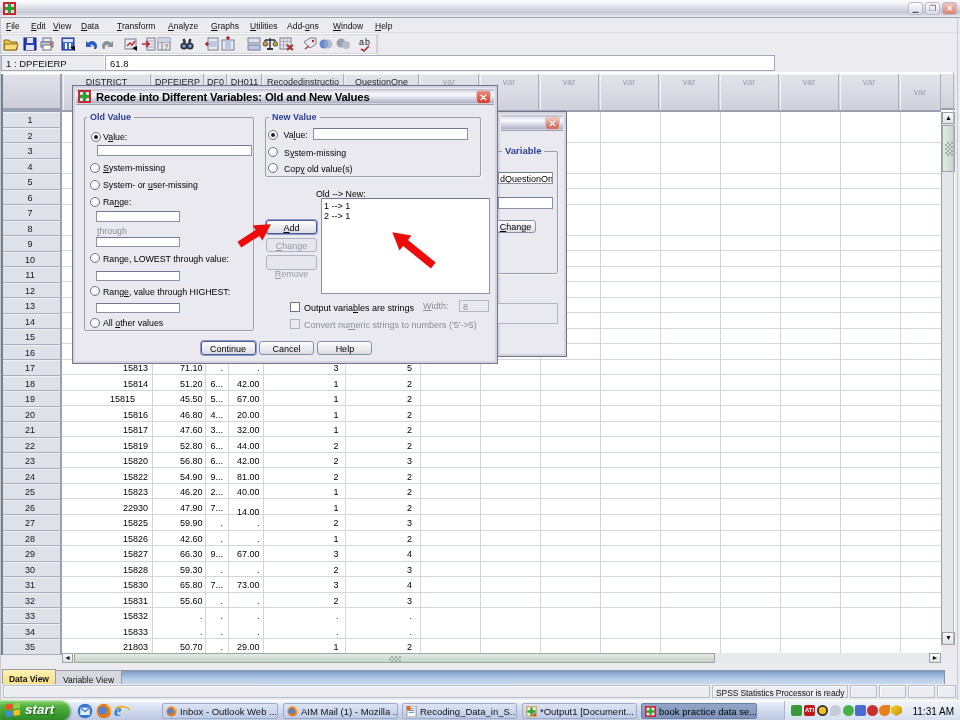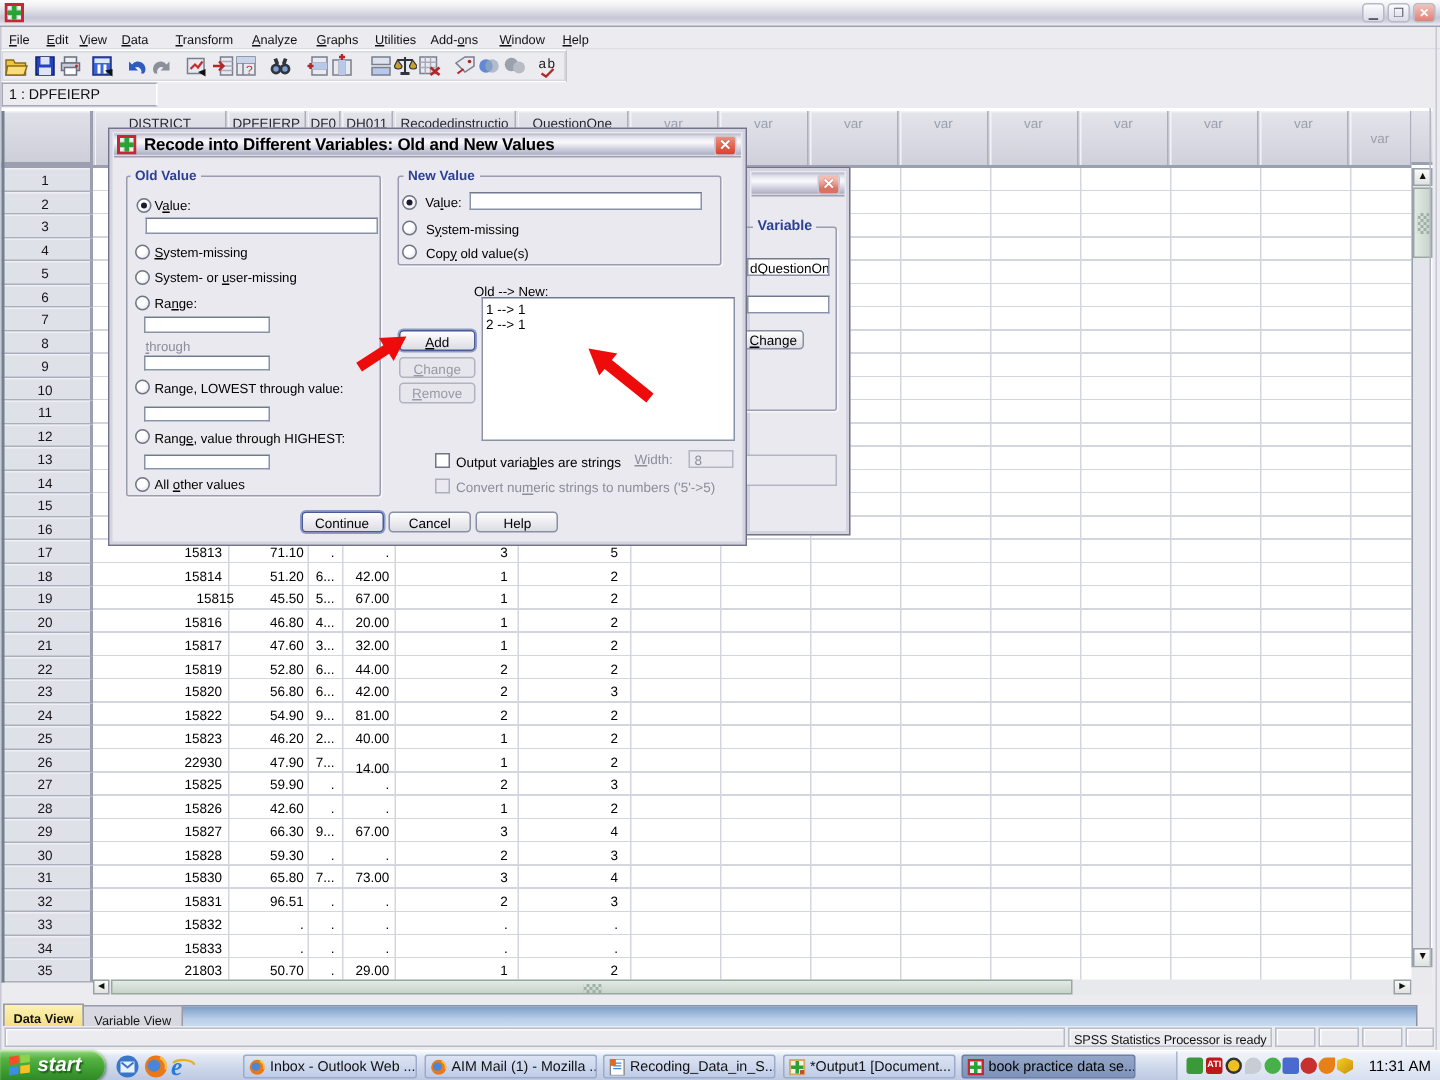--- a/index.html
+++ b/index.html
@@ -231,20 +231,21 @@
     </svg>
  <svg class="tbi" style="left:358px" viewBox="0 0 16 16">
       <text x="1" y="9" font-size="9" font-family="Liberation Sans" fill="#222">a</text>
       <text x="7" y="9" font-size="9" font-family="Liberation Sans" fill="#222">b</text>
       <path d="M3 13 l3 2 5 -5" stroke="#b02828" stroke-width="1.6" fill="none"></path>
     </svg>
 </div>
 
 <div id="cellref">
  <div id="crname">1 : DPFEIERP</div>
+ <div id="crval">61.8</div>
 </div>
 
 <div id="grid">
  <div id="gridbody"></div>
  <div id="gridhead">
       <div class="hc" style="left:63px;width:88px">DISTRICT</div>
 <div class="hc" style="left:152px;width:52px">DPFEIERP</div>
 <div class="hc" style="left:205px;width:22px">DF0</div>
 <div class="hc" style="left:228px;width:34px">DH011</div>
 <div class="hc" style="left:263px;width:81px">Recodedinstructio</div>
@@ -300,21 +301,21 @@
 <div class="dc" style="left:263px;top:288.0px;width:75.5px">3</div>
 <div class="dc" style="left:345px;top:288.0px;width:67.0px">5</div>
 <div class="rh" style="top:303.5px">18</div>
 <div class="dc" style="left:63px;top:303.5px;width:85.0px">15814</div>
 <div class="dc" style="left:152px;top:303.5px;width:50.5px">51.20</div>
 <div class="dc" style="left:205px;top:303.5px;width:18.0px">6...</div>
 <div class="dc" style="left:228px;top:303.5px;width:31.5px">42.00</div>
 <div class="dc" style="left:263px;top:303.5px;width:75.5px">1</div>
 <div class="dc" style="left:345px;top:303.5px;width:67.0px">2</div>
 <div class="rh" style="top:319.0px">19</div>
-<div class="dc" style="left:71px;top:319.0px;width:85.0px">15815</div>
+<div class="dc" style="left:50px;top:319.0px;width:85.0px">15815</div>
 <div class="dc" style="left:152px;top:319.0px;width:50.5px">45.50</div>
 <div class="dc" style="left:205px;top:319.0px;width:18.0px">5...</div>
 <div class="dc" style="left:228px;top:319.0px;width:31.5px">67.00</div>
 <div class="dc" style="left:263px;top:319.0px;width:75.5px">1</div>
 <div class="dc" style="left:345px;top:319.0px;width:67.0px">2</div>
 <div class="rh" style="top:334.5px">20</div>
 <div class="dc" style="left:63px;top:334.5px;width:85.0px">15816</div>
 <div class="dc" style="left:152px;top:334.5px;width:50.5px">46.80</div>
 <div class="dc" style="left:205px;top:334.5px;width:18.0px">4...</div>
 <div class="dc" style="left:228px;top:334.5px;width:31.5px">20.00</div>
@@ -392,21 +393,21 @@
 <div class="dc" style="left:345px;top:489.5px;width:67.0px">3</div>
 <div class="rh" style="top:505.0px">31</div>
 <div class="dc" style="left:63px;top:505.0px;width:85.0px">15830</div>
 <div class="dc" style="left:152px;top:505.0px;width:50.5px">65.80</div>
 <div class="dc" style="left:205px;top:505.0px;width:18.0px">7...</div>
 <div class="dc" style="left:228px;top:505.0px;width:31.5px">73.00</div>
 <div class="dc" style="left:263px;top:505.0px;width:75.5px">3</div>
 <div class="dc" style="left:345px;top:505.0px;width:67.0px">4</div>
 <div class="rh" style="top:520.5px">32</div>
 <div class="dc" style="left:63px;top:520.5px;width:85.0px">15831</div>
-<div class="dc" style="left:152px;top:520.5px;width:50.5px">96.51</div>
+<div class="dc" style="left:152px;top:520.5px;width:50.5px">55.60</div>
 <div class="dc" style="left:205px;top:520.5px;width:18.0px">.</div>
 <div class="dc" style="left:228px;top:520.5px;width:31.5px">.</div>
 <div class="dc" style="left:263px;top:520.5px;width:75.5px">2</div>
 <div class="dc" style="left:345px;top:520.5px;width:67.0px">3</div>
 <div class="rh" style="top:536.0px">33</div>
 <div class="dc" style="left:63px;top:536.0px;width:85.0px">15832</div>
 <div class="dc" style="left:152px;top:536.0px;width:50.5px">.</div>
 <div class="dc" style="left:205px;top:536.0px;width:18.0px">.</div>
 <div class="dc" style="left:228px;top:536.0px;width:31.5px">.</div>
 <div class="dc" style="left:263px;top:536.0px;width:75.5px">.</div>
@@ -510,21 +511,21 @@
  <div class="tf" style="left:239.7px;top:42.2px;width:155px;height:12px"></div>
  <div class="radio" style="left:194.5px;top:60.5px"></div>
  <div class="rlab" style="left:211px;top:61.5px">S<u>y</u>stem-missing</div>
  <div class="radio" style="left:194.5px;top:76.5px"></div>
  <div class="rlab" style="left:211px;top:77.5px">Cop<u>y</u> old value(s)</div>
 
  <div class="rlab" style="left:243px;top:103px">Ol<u>d</u> --&gt; New:</div>
  <div class="tf" style="left:248px;top:112px;width:169px;height:96px;font-size:9px;color:#000;padding:2px 0 0 2px">1 --&gt; 1<br>2 --&gt; 1</div>
  <div class="btn def" style="left:193px;top:134px;width:51px;height:14px;padding-top:2px"><u>A</u>dd</div>
  <div class="btn dis" style="left:193px;top:152px;width:51px;height:14px;padding-top:2px"><u>C</u>hange</div>
- <div class="btn dis" style="left:193px;top:169px;width:51px;height:14px;padding-top:1px"><u>R</u>emove</div>
+ <div class="btn dis" style="left:193px;top:169px;width:51px;height:14px;padding-top:13px"><u>R</u>emove</div>
 
  <div class="cb" style="left:217px;top:216px"></div>
  <div class="cblab" style="left:231px;top:217px">Output varia<u>b</u>les are strings</div>
  <div class="cblab dim" style="left:350px;top:215px"><u>W</u>idth:</div>
  <div class="tfd" style="left:386px;top:214px;width:30px;height:12px">8</div>
  <div class="cb dis" style="left:217px;top:232.5px"></div>
  <div class="cblab dim" style="left:231px;top:233.5px">Convert nu<u>m</u>eric strings to numbers ('5'-&gt;5)</div>
 
  <div class="btn def" style="left:127.5px;top:255.3px;width:55px;height:14px;padding-top:2px">Continue</div>
  <div class="btn" style="left:186px;top:255.3px;width:55px;height:14px;padding-top:2px">Cancel</div>

